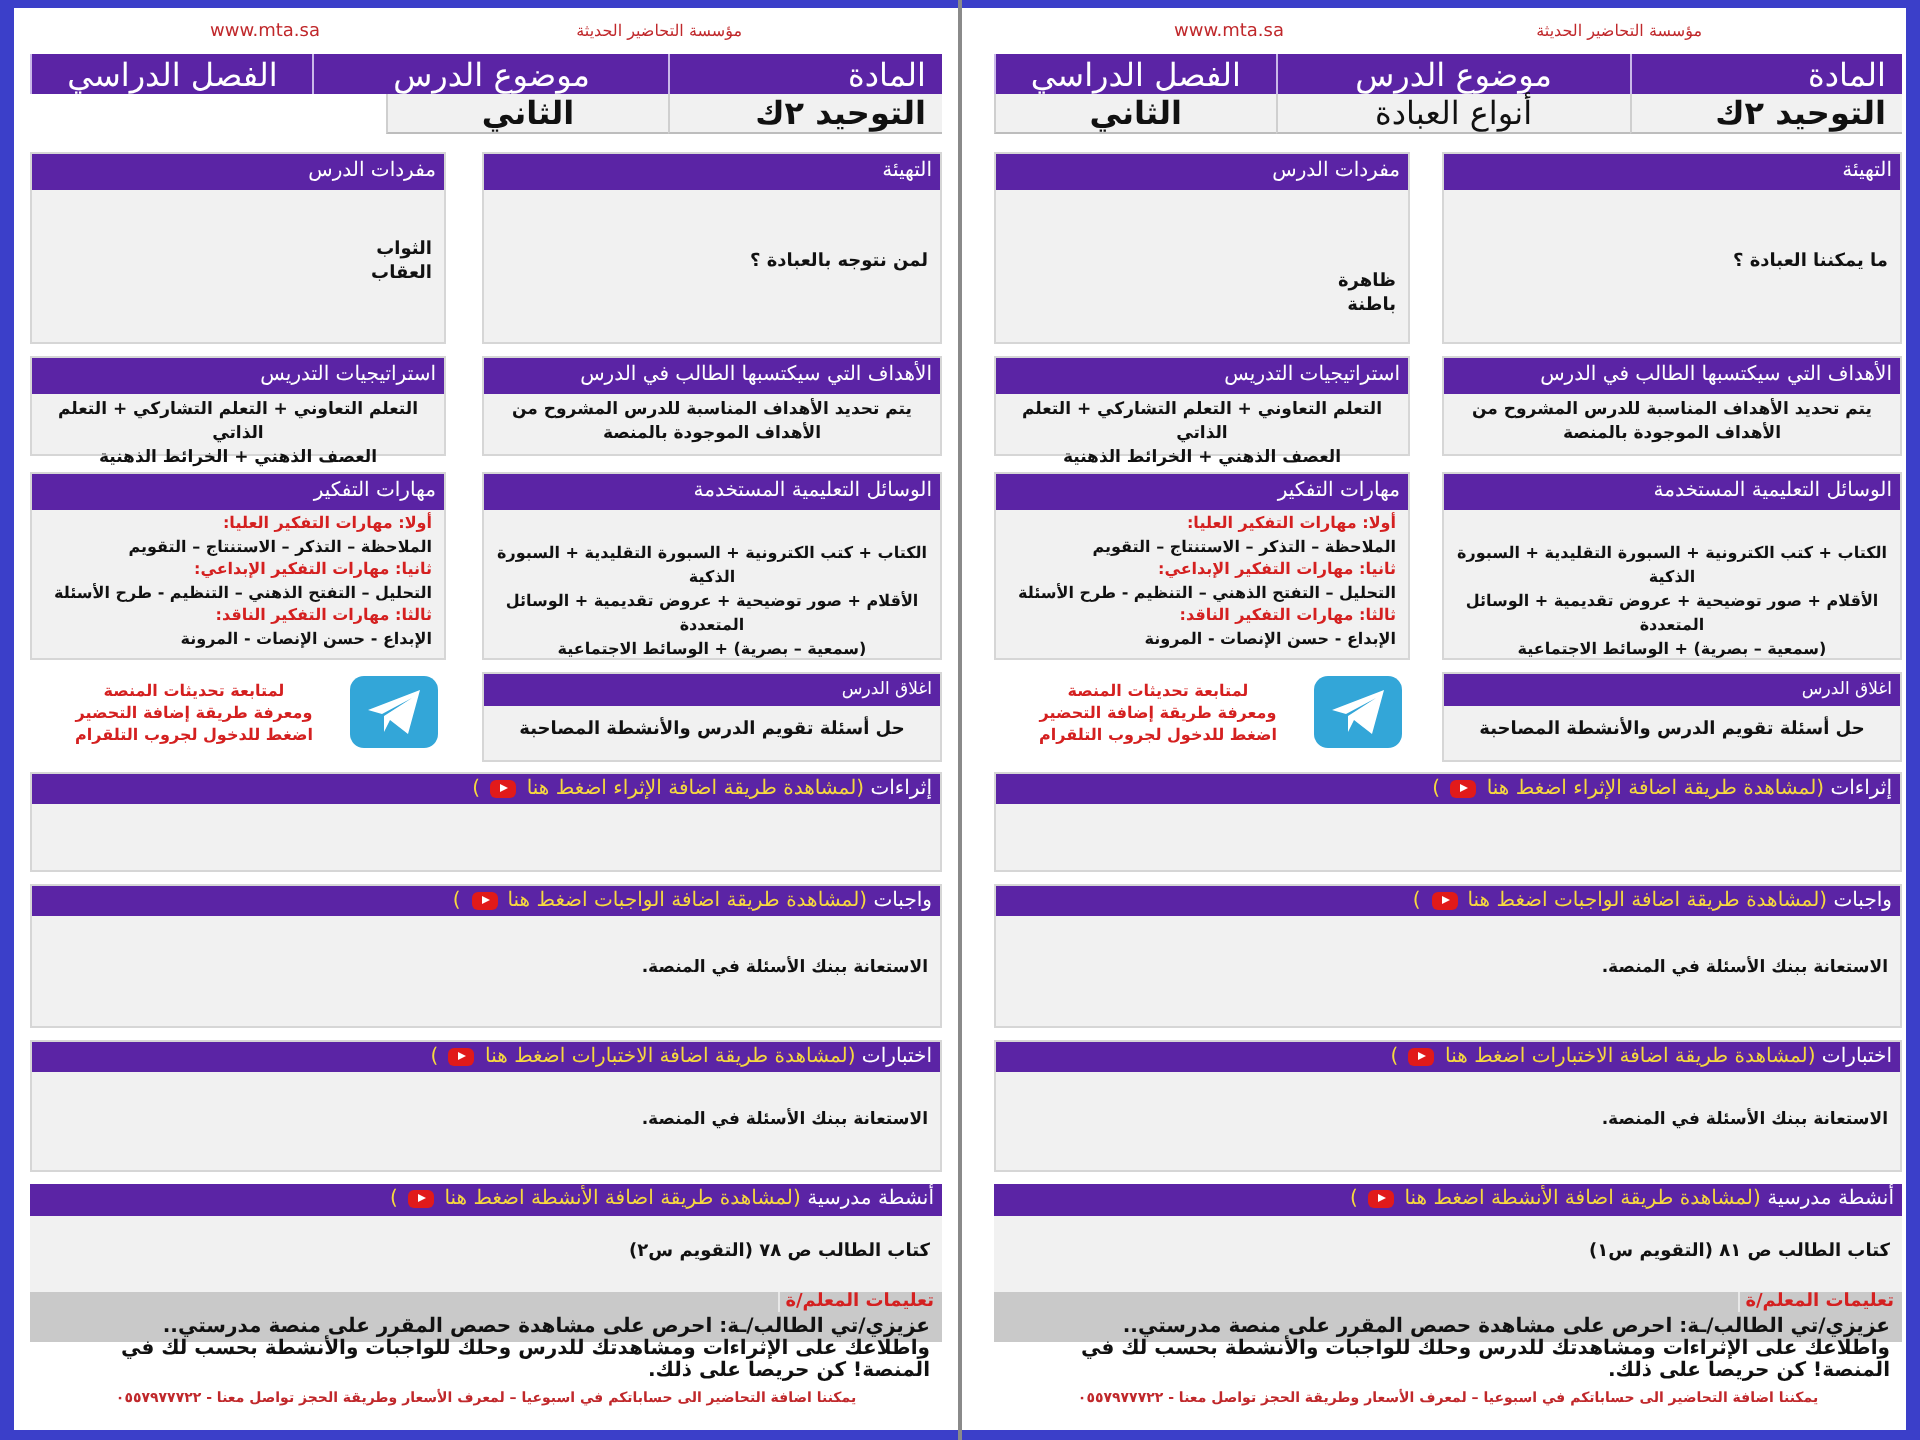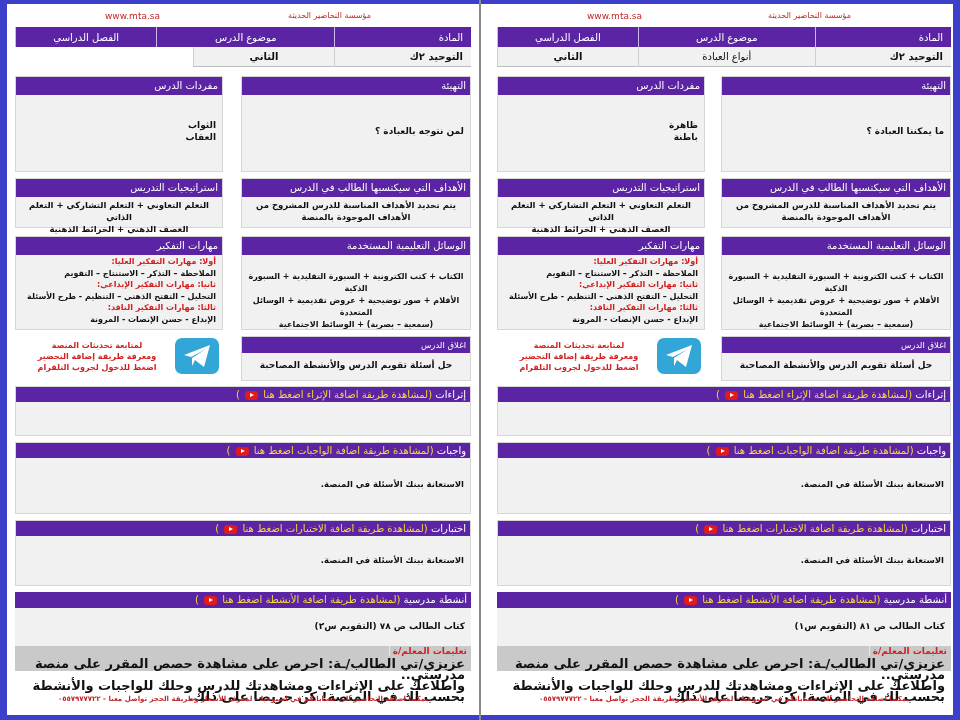--- a/index.html
+++ b/index.html
@@ -18,42 +18,42 @@
 
   .inner { position:absolute; left:8px; right:8px; top:0; bottom:0; }
   .page.right .inner { left:16px; right:2px; }
 
   .topline { position:absolute; top:7px; left:0; right:0; height:12px; font-size:8px; color:#c0282b; }
   .topline .org { position:absolute; right:100px; top:0; }
   .topline .url { position:absolute; left:90px; top:0; font-size:9px; }
 
   .hdr-table { position:absolute; top:23px; left:0; right:0; }
   .hdr-row { display:flex; height:20px; }
-  .hdr-row .c { box-sizing:border-box; display:flex; align-items:center; justify-content:center; font-size:10px; }
+  .hdr-row .c { box-sizing:border-box; display:flex; align-items:center; justify-content:center; font-size:16px; }
   .hdr-row.head .c { background:#5b24a5; color:#fff; border-left:1px solid #c9b8e8; }
   .hdr-row.val .c { background:#f1f1f1; color:#111; font-weight:bold; border-left:1px solid #cfcfcf; border-bottom:1px solid #bdbdbd; height:20px;}
   .hdr-row .c1 { width:30%; justify-content:flex-start; padding-right:8px; }
   .hdr-row .c2 { width:39%; }
   .hdr-row .c3 { width:31%; }
 
   .box { position:absolute; box-sizing:border-box; background:#f1f1f1; border:1px solid #d6d6d6; }
   .box .bh { background:#5b24a5; color:#fff; font-size:10px; height:18px; line-height:18px; padding:0 4px; white-space:nowrap; overflow:hidden; }
   .box .bb { font-size:9px; color:#111; font-weight:bold; padding:2px 6px; line-height:12px; }
   .bh .yl { color:#f6d840; }
   .yt { display:inline-block; width:13px; height:9px; background:#e11a1a; border-radius:3px; vertical-align:middle; position:relative; margin:0 2px; }
   .yt::after { content:""; position:absolute; left:5px; top:2.5px; border-left:4px solid #fff; border-top:2px solid transparent; border-bottom:2px solid transparent; }
   .red { color:#d42020; }
 
   .tg-icon { position:absolute; width:44px; height:36px; border-radius:7px; background:#33a6d8; }
   .tg-icon svg { position:absolute; left:7px; top:5px; }
   .tg-text { position:absolute; font-size:8px; color:#d42020; font-weight:bold; text-align:center; line-height:11px; width:120px; }
 
   .instr { position:absolute; box-sizing:border-box; background:#c9c9c9; display:flex; height:25px;flex-direction:column; }
   .instr .lab { width:77px; background:#c9c9c9; color:#d42020; font-size:9px; font-weight:bold; display:flex; align-items:center; padding-right:4px; border-left:1px solid #e8e8e8; }
-  .instr .txt { flex:1; font-size:13px; font-weight:bold; color:#111; padding:2px 6px; line-height:11px; }
+  .instr .txt { flex:1; font-size:10px; font-weight:bold; color:#111; padding:2px 6px; line-height:11px; }
 
   .footer { position:absolute; bottom:12px; left:0; right:0; text-align:center; font-size:7px; color:#c0282b; font-weight:bold; }
 </style>
 </head>
 <body>
 
 <div class="divider"></div>
 
 <div class="page left">
  <div class="inner">
@@ -194,21 +194,21 @@
       <div class="c c3">الثاني</div>
     </div>
   </div>
 
   <div class="box" style="top:72px; right:0; width:230px; height:96px;">
     <div class="bh">التهيئة</div>
     <div class="bb" style="padding-top:30px;">ما يمكننا العبادة ؟</div>
   </div>
   <div class="box" style="top:72px; left:0; width:208px; height:96px;">
     <div class="bh">مفردات الدرس</div>
-    <div class="bb" style="padding-top:24px;">
+    <div class="bb" style="padding-top:24px;margin-top:16px;">
       <div>ظاهرة</div>
       <div>باطنة</div>
     </div>
   </div>
 
   <div class="box" style="top:174px; right:0; width:230px; height:50px;">
     <div class="bh">الأهداف التي سيكتسبها الطالب في الدرس</div>
     <div class="bb" style="text-align:center; font-size:8.5px;">يتم تحديد الأهداف المناسبة للدرس المشروح من الأهداف الموجودة بالمنصة</div>
   </div>
   <div class="box" style="top:174px; left:0; width:208px; height:50px;">

